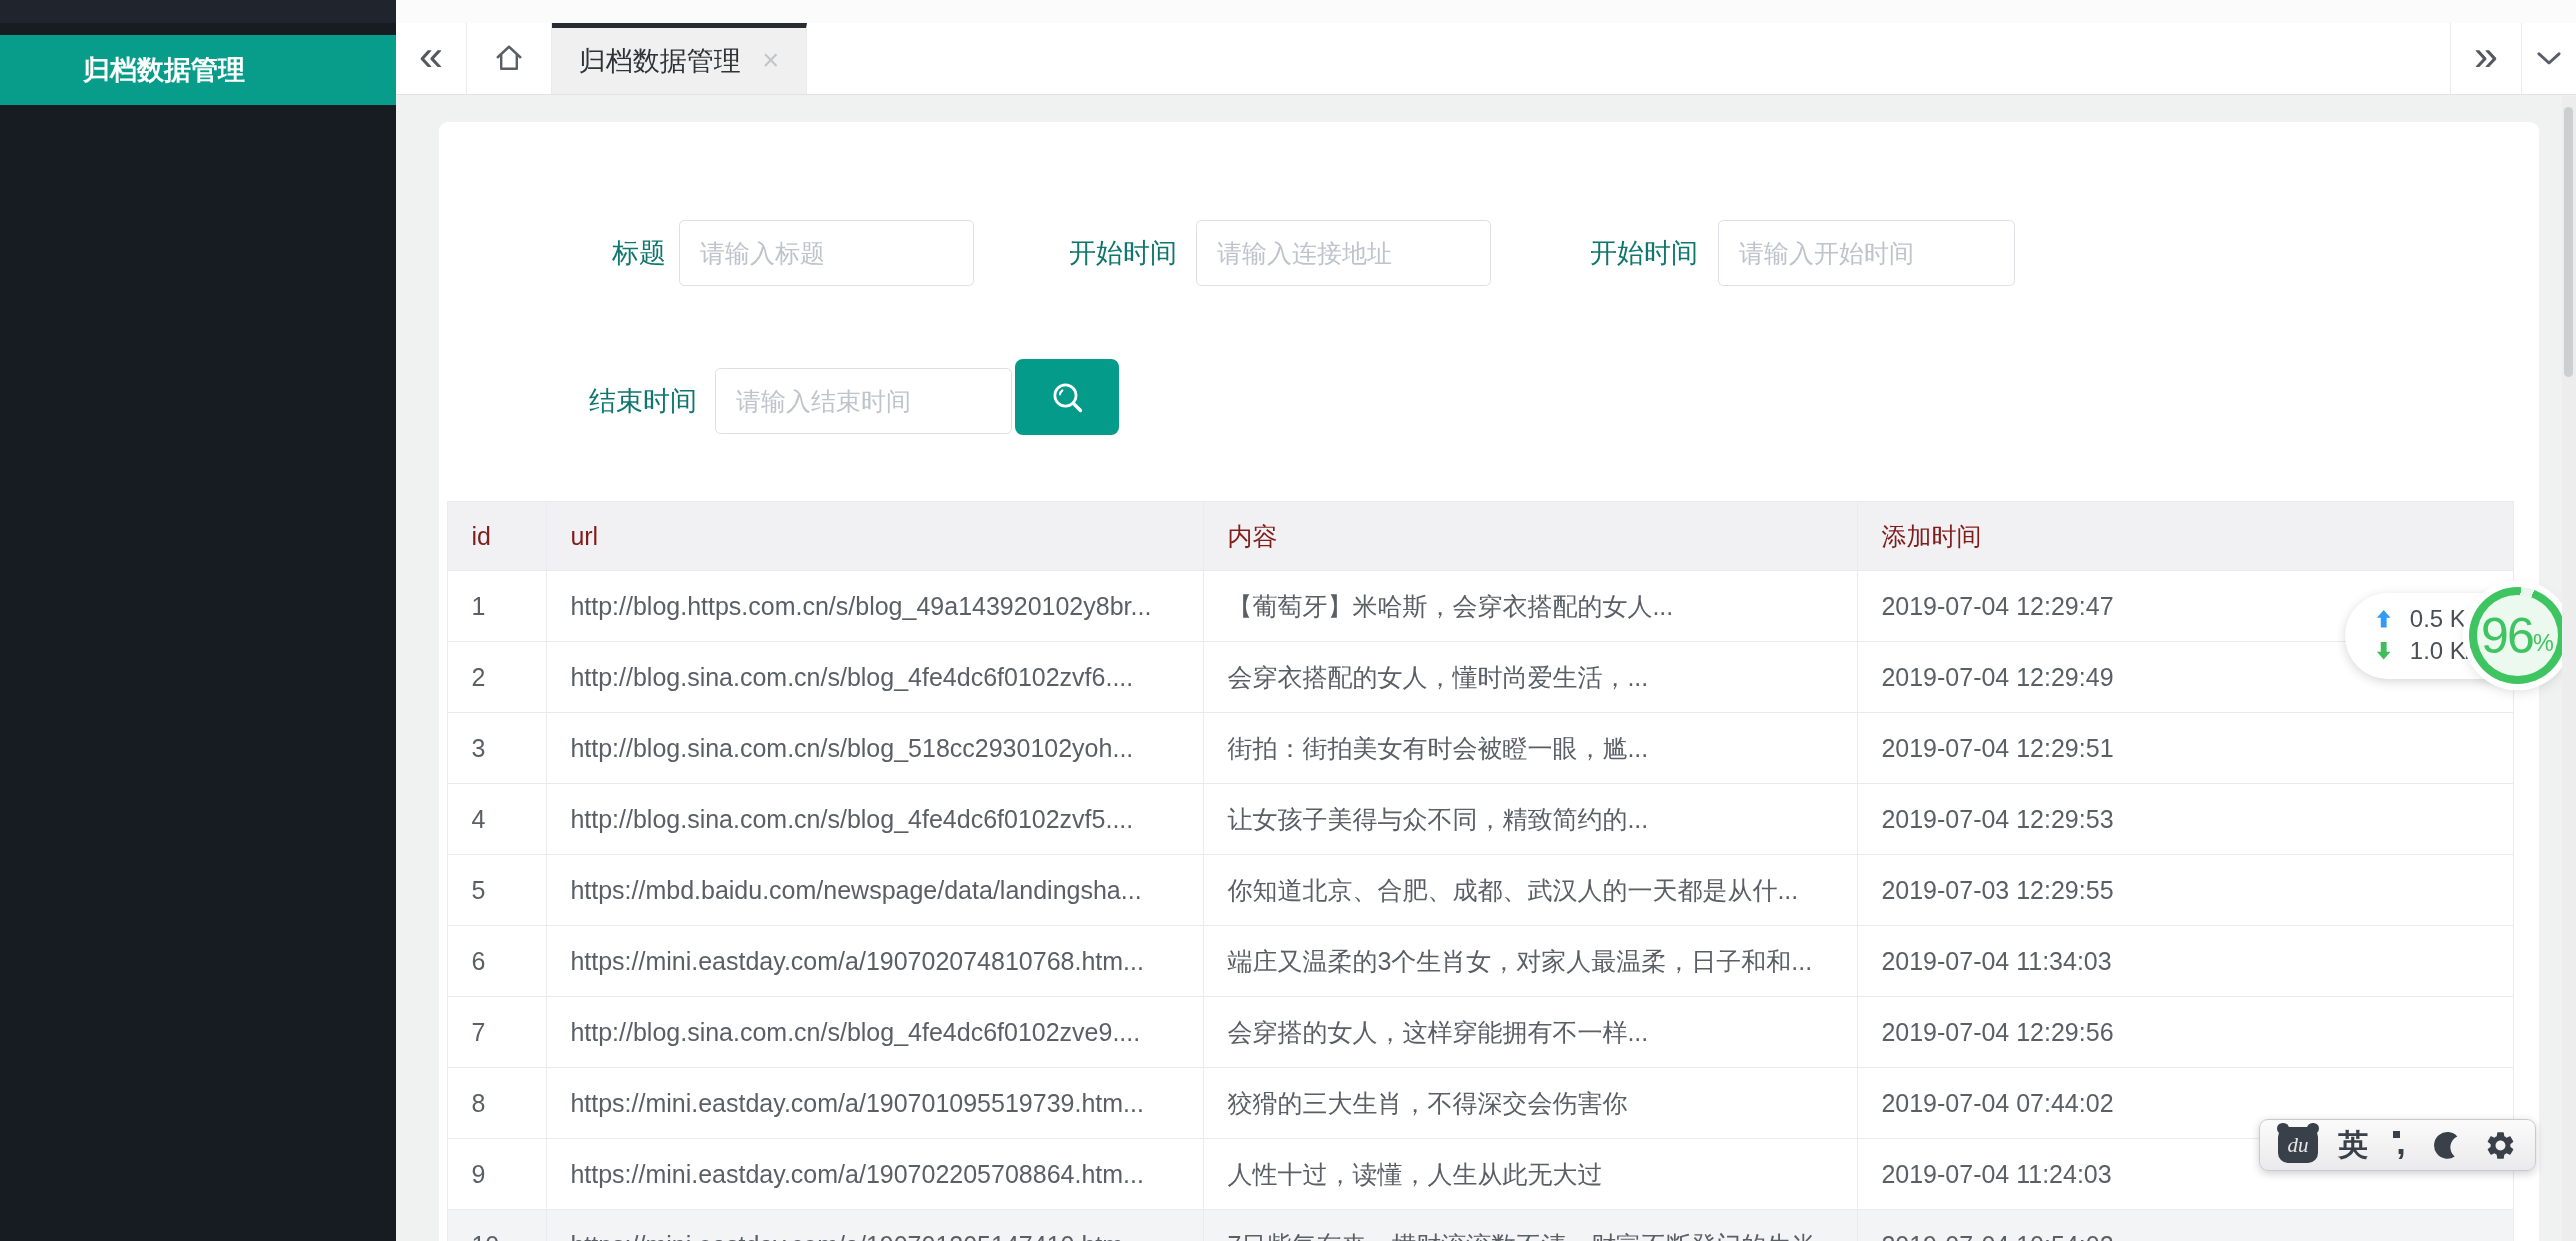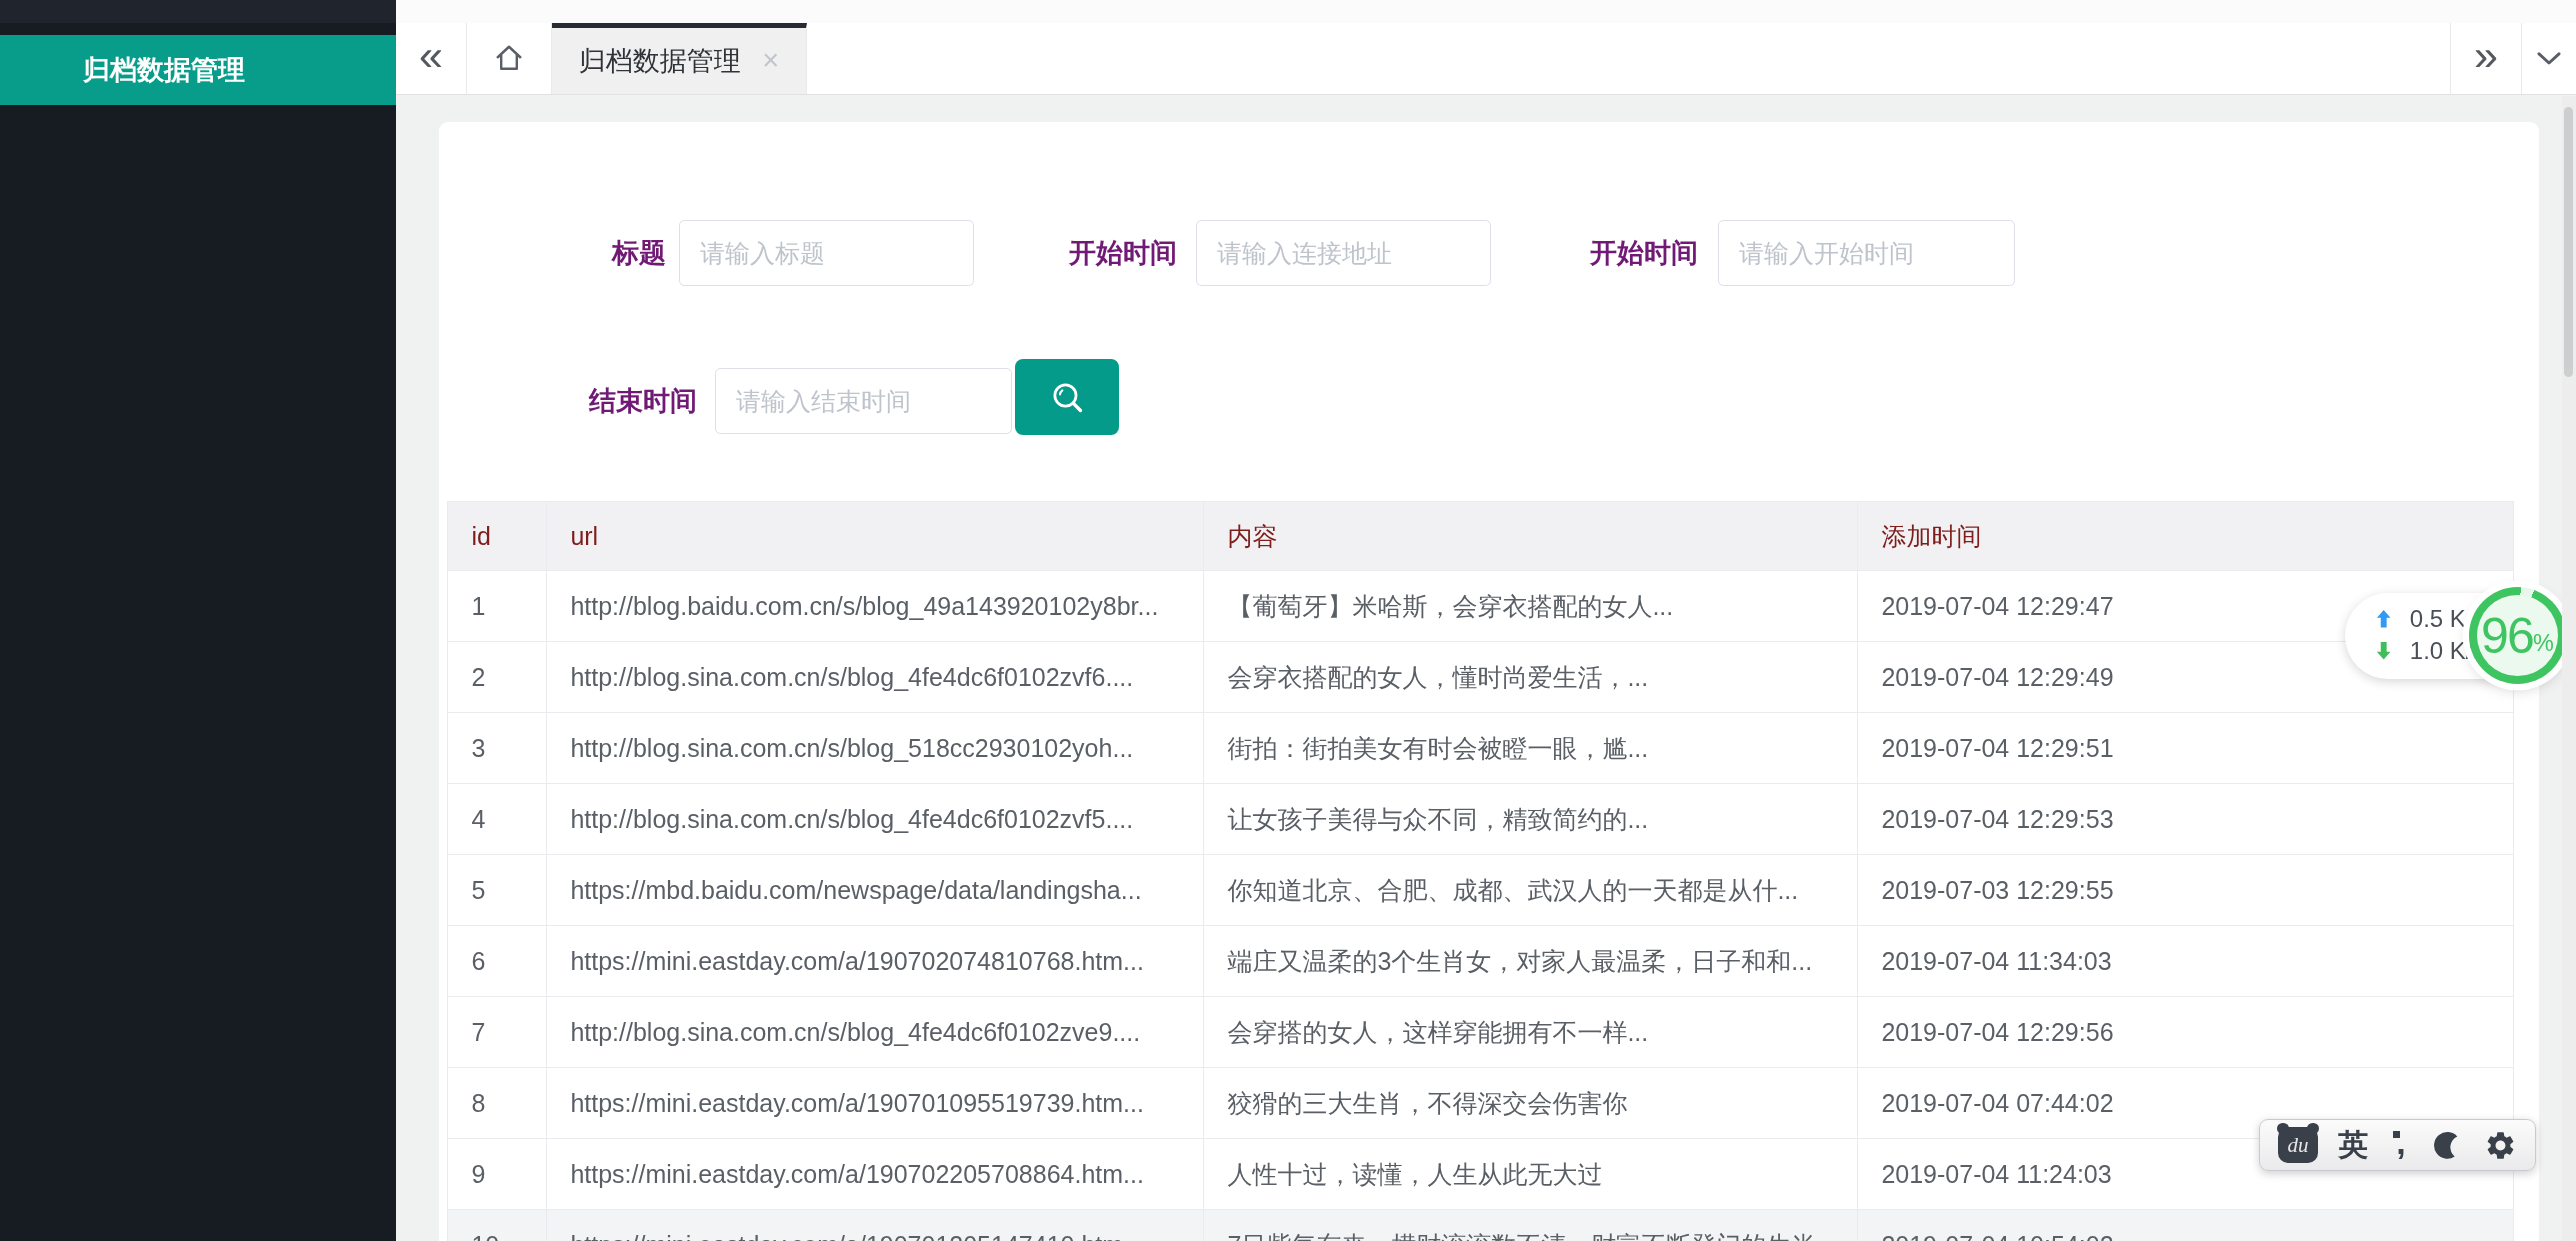--- a/index.html
+++ b/index.html
@@ -29,21 +29,21 @@
   .tab { position:relative; width:255px; background:#F0F0F0; border-top:5.4px solid #272B33; border-right:0.9px solid #EAEAEA; display:flex; align-items:center; justify-content:center; gap:21.6px; font-size:27px; font-weight:500; color:#2F3237; cursor:pointer; }
   .tab .close { font-size:29px; color:#C2C6CB; font-weight:400; line-height:1; }
   .tb-spacer { flex:1; }
   .tb-btn.more { width:72px; border-left:0.9px solid #EAEAEA; font-size:43px; padding-bottom:5.4px; }
   .tb-btn.down { width:54px; border-right:none; }
 
   
   .content { position:absolute; left:396px; top:95px; width:2180px; height:1147px; background:#F0F1F1; }
   .card { position:absolute; left:43px; top:27px; width:2100px; height:1351px; background:#fff; border-radius:9px; }
 
-  .f-label { position:absolute; height:66px; line-height:66px; text-align:right; font-size:27px; color:#701a75; font-weight:700; }
+  .f-label { position:absolute; height:66px; line-height:66px; text-align:right; font-size:27px; color:#0f766e; font-weight:400; }
   .f-input { position:absolute; height:66px; border:0.9px solid #DCDFE6; border-radius:5.4px; font-size:25px; color:#1d4ed8; padding:0 20px; outline:none; background:#fff; font-family:inherit; }
   .f-input::placeholder { color:#BFC4CC; }
   .search-btn { position:absolute; width:104px; height:76px; background:#049B8A; border:none; border-radius:8px; display:flex; align-items:center; justify-content:center; cursor:pointer; }
 
   
   .tbl { position:absolute; left:8px; top:379px; width:2065px; border-collapse:collapse; table-layout:fixed; font-size:25px; }
   .tbl th, .tbl td { border:0.9px solid #E9EBEE; text-align:left; padding-left:23.4px; overflow:hidden; white-space:nowrap; }
   .tbl th { height:69px; background:#F1F1F3; color:#7f1d1d; font-weight:400; }
   .tbl td { height:71px; background:#fff; color:#5A5F66; }
   .tbl tr.hl td { background:#F3F4F5; }
@@ -145,21 +145,21 @@
           <tr>
             <th>id</th>
             <th>url</th>
             <th>内容</th>
             <th>添加时间</th>
           </tr>
         </thead>
         <tbody>
             <tr>
               <td>1</td>
-              <td>http://blog.baidu.com.cn/s/blog_49a143920102y8br...</td>
+              <td>http://blog.https.com.cn/s/blog_49a143920102y8br...</td>
               <td>【葡萄牙】米哈斯，会穿衣搭配的女人...</td>
               <td>2019-07-04 12:29:47</td>
             </tr>
             <tr>
               <td>2</td>
               <td>http://blog.sina.com.cn/s/blog_4fe4dc6f0102zvf6....</td>
               <td>会穿衣搭配的女人，懂时尚爱生活，...</td>
               <td>2019-07-04 12:29:49</td>
             </tr>
             <tr>

